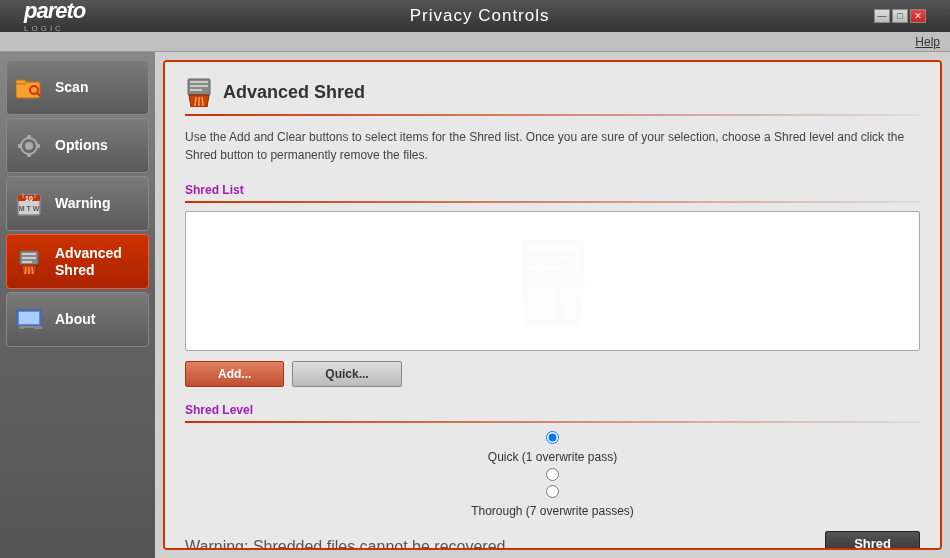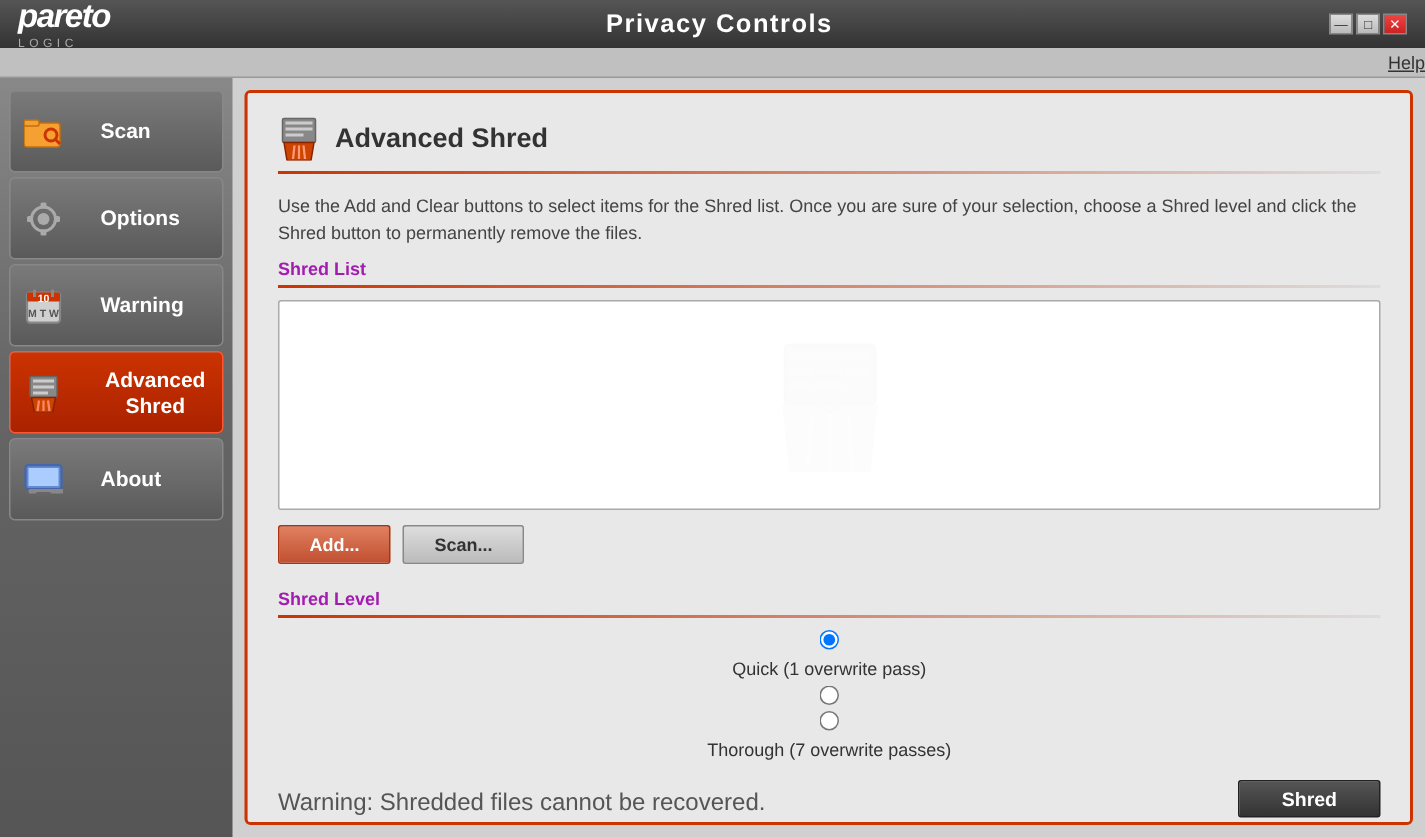--- a/index.html
+++ b/index.html
@@ -12,21 +12,21 @@
       overflow: hidden;
     }
 
     
     .title-bar {
       width: 100%;
       height: 32px;
       background: linear-gradient(to bottom, #555, #333);
       display: flex;
       align-items: center;
-      padding: 0 12px;
+      padding: 0 24px;
     }
     .title-bar-left {
       display: flex;
       align-items: center;
       gap: 10px;
     }
     .logo-area {
       display: flex;
       align-items: center;
       gap: 4px;
@@ -42,21 +42,21 @@
     .logo-sub {
       color: #aaa;
       font-size: 8px;
       letter-spacing: 3px;
       margin-top: 2px;
       display: block;
     }
     .title-bar-title {
       color: white;
       font-size: 17px;
-      font-weight: bold;
+      font-weight: normal;
       letter-spacing: 1px;
       flex: 1;
       text-align: center;
     }
     .window-controls {
       display: flex;
       gap: 2px;
     }
     .win-btn {
       width: 16px;
@@ -77,20 +77,21 @@
 
     
     .help-bar {
       width: 100%;
       height: 20px;
       background: #c0c0c0;
       border-bottom: 1px solid #999;
       display: flex;
       align-items: center;
       justify-content: flex-end;
+      padding-right: 10px;
     }
     .help-link {
       color: #333;
       font-size: 12px;
       cursor: pointer;
       text-decoration: underline;
     }
 
     
     .main-layout {
@@ -111,27 +112,26 @@
       flex-shrink: 0;
     }
     .sidebar-item {
       width: 100%;
       height: 55px;
       background: linear-gradient(to bottom, #7a7a7a, #5a5a5a);
       border: 1px solid #888;
       border-radius: 4px;
       display: flex;
       align-items: center;
-      gap: 24px;
+      gap: 12px;
       padding: 0 8px;
       cursor: pointer;
       color: white;
       font-size: 14px;
       font-weight: bold;
-      text-align: center;
     }
     .sidebar-item.active {
       background: linear-gradient(to bottom, #cc3300, #aa2200);
       border-color: #ff5533;
     }
     .sidebar-icon {
       width: 28px;
       height: 28px;
       flex-shrink: 0;
       display: flex;
@@ -178,21 +178,21 @@
       width: 100%;
       height: 2px;
       background: linear-gradient(to right, #cc3300, #ddd);
       margin-bottom: 12px;
     }
 
     .page-description {
       font-size: 12px;
       color: #444;
       line-height: 1.5;
-      margin-bottom: 8px;
+      margin-bottom: 19px;
     }
 
     
     .section-label {
       font-size: 12px;
       font-weight: bold;
       color: #a21caf;
       margin-bottom: 4px;
     }
     .section-divider {
@@ -224,21 +224,21 @@
       justify-content: center;
     }
 
     
     .button-row {
       display: flex;
       gap: 8px;
       margin-bottom: 16px;
     }
     .btn {
-      padding: 5px 20px;
+      padding: 5px 32px;
       border: 1px solid #888;
       background: linear-gradient(to bottom, #ddd, #bbb);
       color: #333;
       font-size: 12px;
       cursor: pointer;
       border-radius: 2px;
       font-weight: bold;
     }
     .btn-add {
       background: linear-gradient(to bottom, #e08060, #c05030);
@@ -415,21 +415,21 @@
           <line x1="40" y1="50" x2="40" y2="88" stroke="#bbb" stroke-width="3"></line>
           <line x1="52" y1="50" x2="55" y2="88" stroke="#bbb" stroke-width="3"></line>
 
           <path d="M30,20 L50,20 L50,35 Q50,45 40,50 Q30,45 30,35 Z" fill="none" stroke="#777" stroke-width="2" opacity="0.5"></path>
         </svg>
       </div>
     </div>
 
     <div class="button-row">
       <button class="btn btn-add">Add...</button>
-      <button class="btn">Scan...</button>
+      <button class="btn">Quick...</button>
     </div>
 
     <div class="shred-level-section">
       <div class="section-label">Shred Level</div>
       <div class="section-divider"></div>
 
       <div class="radio-row">
         <input type="radio" name="shred-level" id="quick" checked="" style="">
         <label for="quick">Quick (1 overwrite pass)</label>
       </div>

